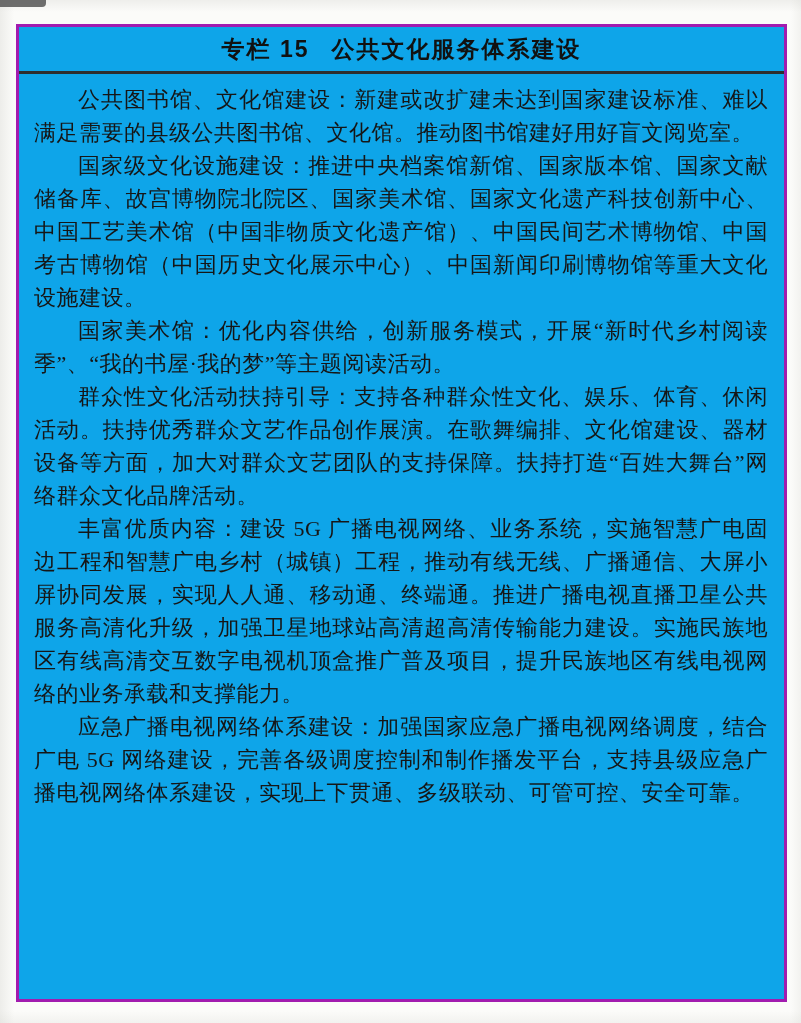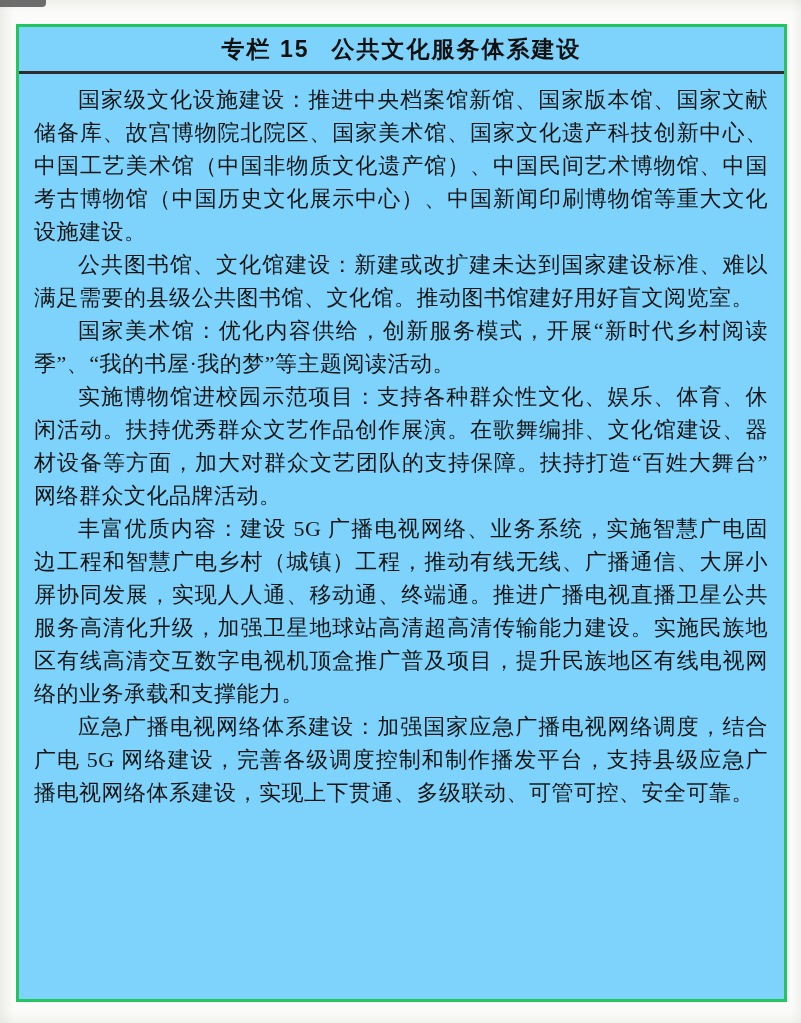--- a/index.html
+++ b/index.html
@@ -35,22 +35,22 @@
     background: #555;
     border-radius: 0 0 4px 0;
     opacity: 0.85;
   }
   .panel {
     position: absolute;
     left: 16px;
     top: 24px;
     width: 765px;
     height: 972px;
-    border: 3px solid #22c55e;
-    background: #7dd3fc;
+    border: 3px solid #a21caf;
+    background: #0ea5e9;
     box-sizing: content-box;
   }
   .panel-header {
     height: 44px;
     border-bottom: 3px solid #2e2e2e;
     display: flex;
     align-items: center;
     justify-content: center;
     font-family: "Liberation Sans", "DejaVu Sans", sans-serif;
     font-weight: 700;
@@ -84,20 +84,20 @@
 <div class="scan-bg"></div>
 <div class="scan-artifact"></div>
 
 <div class="panel">
   <div class="panel-header">
     <span>专栏 15</span>
     <span class="gap"></span>
     <span>公共文化服务体系建设</span>
   </div>
   <div class="panel-body">
+    <p class="para"><span class="lead">公共图书馆、文化馆建设：</span><span>新建或改扩建未达到国家建设标准、难以满足需要的县级公共图书馆、文化馆。推动图书馆建好用好盲文阅览室。</span></p>
     <p class="para"><span class="lead">国家级文化设施建设：</span><span>推进中央档案馆新馆、国家版本馆、国家文献储备库、故宫博物院北院区、国家美术馆、国家文化遗产科技创新中心、中国工艺美术馆（中国非物质文化遗产馆）、中国民间艺术博物馆、中国考古博物馆（中国历史文化展示中心）、中国新闻印刷博物馆等重大文化设施建设。</span></p>
-    <p class="para"><span class="lead">公共图书馆、文化馆建设：</span><span>新建或改扩建未达到国家建设标准、难以满足需要的县级公共图书馆、文化馆。推动图书馆建好用好盲文阅览室。</span></p>
     <p class="para"><span class="lead">国家美术馆：</span><span>优化内容供给，创新服务模式，开展“新时代乡村阅读季”、“我的书屋·我的梦”等主题阅读活动。</span></p>
-    <p class="para"><span class="lead">实施博物馆进校园示范项目：</span><span>支持各种群众性文化、娱乐、体育、休闲活动。扶持优秀群众文艺作品创作展演。在歌舞编排、文化馆建设、器材设备等方面，加大对群众文艺团队的支持保障。扶持打造“百姓大舞台”网络群众文化品牌活动。</span></p>
+    <p class="para"><span class="lead">群众性文化活动扶持引导：</span><span>支持各种群众性文化、娱乐、体育、休闲活动。扶持优秀群众文艺作品创作展演。在歌舞编排、文化馆建设、器材设备等方面，加大对群众文艺团队的支持保障。扶持打造“百姓大舞台”网络群众文化品牌活动。</span></p>
     <p class="para"><span class="lead">丰富优质内容：</span><span>建设 5G 广播电视网络、业务系统，实施智慧广电固边工程和智慧广电乡村（城镇）工程，推动有线无线、广播通信、大屏小屏协同发展，实现人人通、移动通、终端通。推进广播电视直播卫星公共服务高清化升级，加强卫星地球站高清超高清传输能力建设。实施民族地区有线高清交互数字电视机顶盒推广普及项目，提升民族地区有线电视网络的业务承载和支撑能力。</span></p>
     <p class="para"><span class="lead">应急广播电视网络体系建设：</span><span>加强国家应急广播电视网络调度，结合广电 5G 网络建设，完善各级调度控制和制作播发平台，支持县级应急广播电视网络体系建设，实现上下贯通、多级联动、可管可控、安全可靠。</span></p>
   </div>
 </div>
 
 </body></html>

